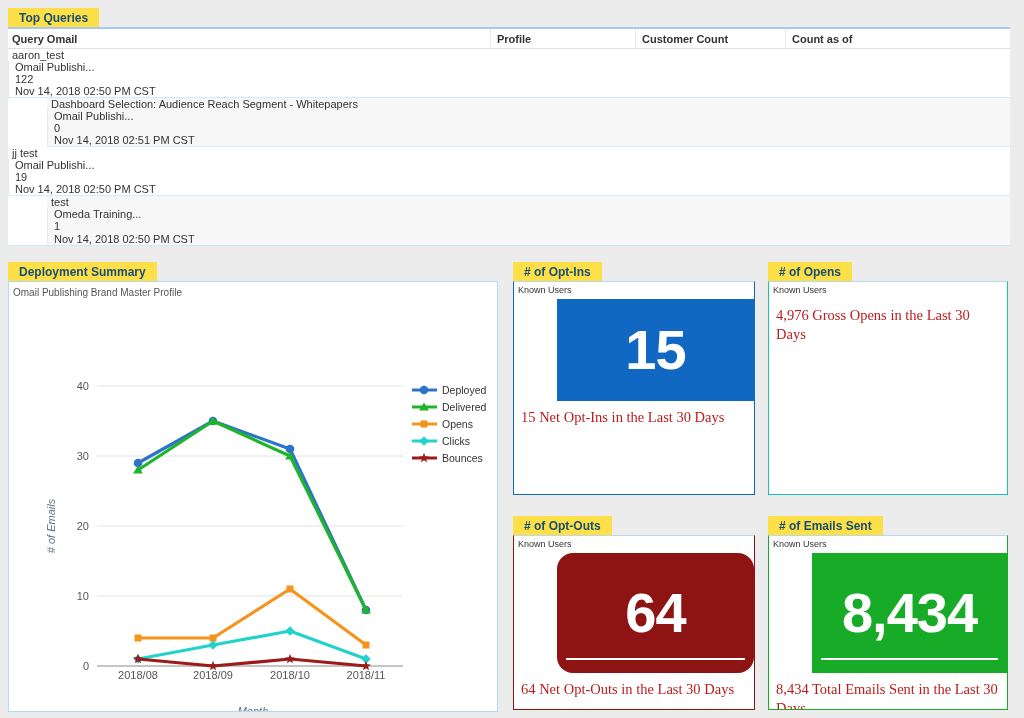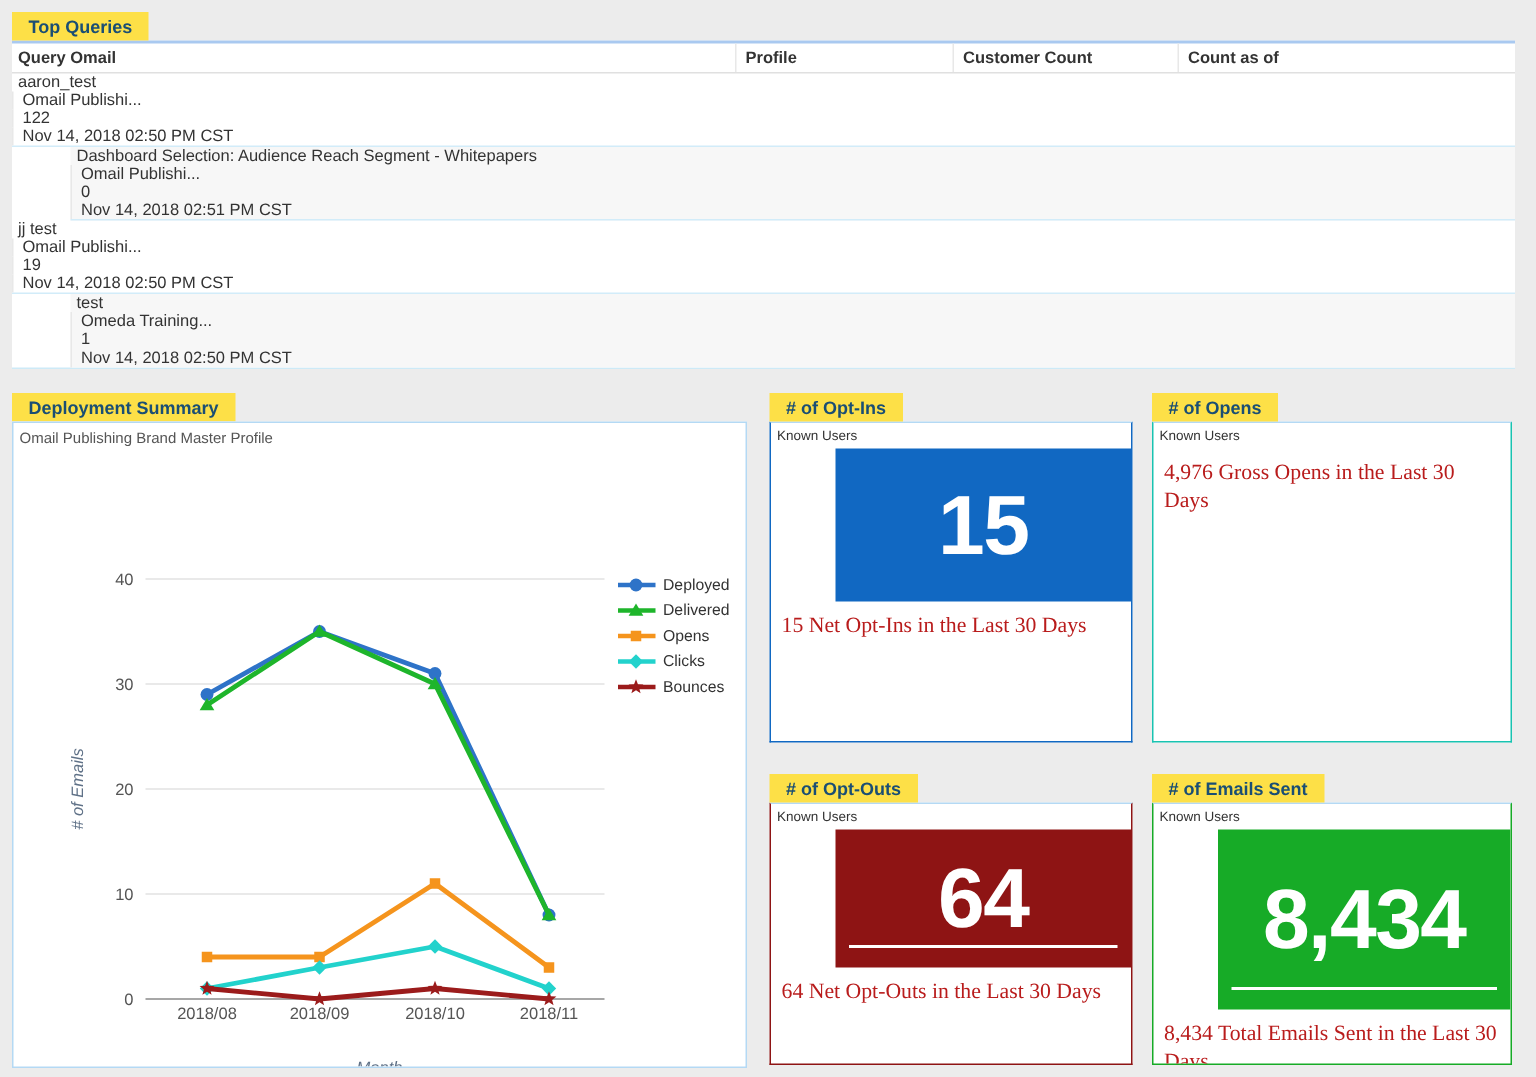--- a/index.html
+++ b/index.html
@@ -189,21 +189,21 @@
   <div class="tile-panel" style="height: 214px; border-color: rgb(180, 217, 244) rgb(25, 195, 177) rgb(25, 195, 177);">
     <div class="tile-sub">Known Users</div>
     <div class="tile-caption">4,976 Gross Opens in the Last 30 Days</div>
   </div>
 </div>
 
 <div class="tile" style="left:513px; top:516px; width:242px;">
   <div class="tab"># of Opt-Outs</div>
   <div class="tile-panel" style="height: 175px; border-color: rgb(180, 217, 244) rgb(142, 20, 20) rgb(142, 20, 20);">
     <div class="tile-sub">Known Users</div>
-    <div class="tile-block" style="height: 92px; background: rgb(142, 20, 20);">
+    <div class="tile-block" style="height: 120px; background: rgb(142, 20, 20); border-radius: 16px;">
       <span class="tile-value">64</span>
       <div class="tile-line" style="display: block;"></div>
     </div>
     <div class="tile-caption">64 Net Opt-Outs in the Last 30 Days</div>
   </div>
 </div>
 
 <div class="tile" style="left:768px; top:516px; width:240px;">
   <div class="tab"># of Emails Sent</div>
   <div class="tile-panel" style="height: 175px; border-color: rgb(180, 217, 244) rgb(23, 171, 39) rgb(23, 171, 39);">

